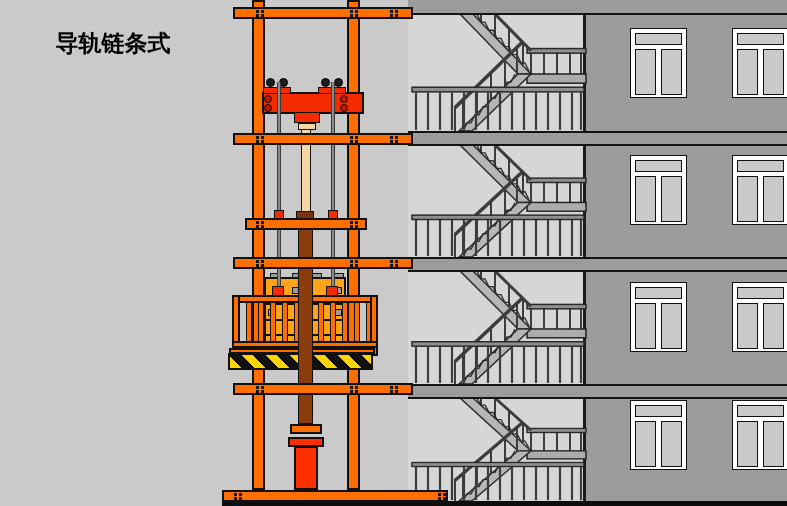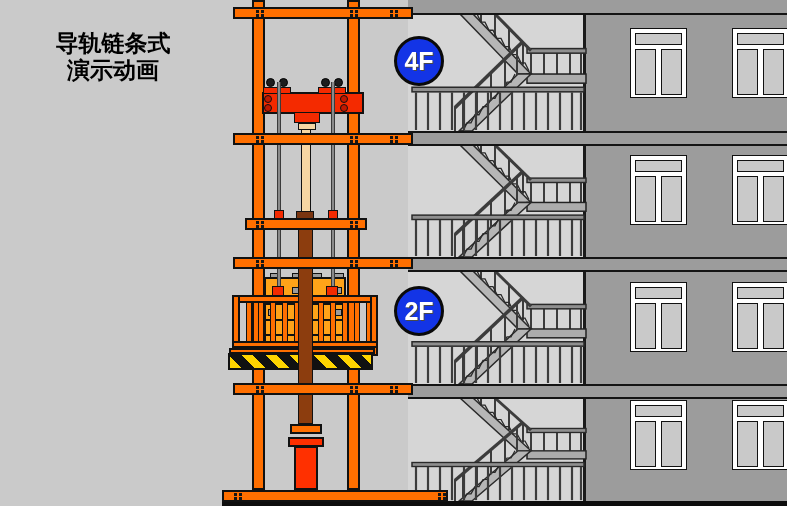--- a/index.html
+++ b/index.html
@@ -184,30 +184,23 @@
   <svg class="stair-svg" style="top:398px;height:103px" viewBox="0 0 205 115" preserveAspectRatio="none">
       <use href="#stairUnit"></use>
     </svg>
 
   <div class="slab first" style="top:0"></div>
   <div class="slab" style="top:131px"></div>
   <div class="slab" style="top:257px"></div>
   <div class="slab" style="top:384px"></div>
   <div class="ground"></div>
 
-  <div class="badge" style="top:36px">
-      <span>4F</span>
-    </div>
-  <div class="badge" style="top:286px">
-      <span>2F</span>
-    </div>
 
   <div class="title">
     <div>导轨链条式</div>
-    <div>演示动画</div>
   </div>
 
   <div class="col" style="left:252px"></div>
   <div class="col" style="left:347px"></div>
 
   <div class="crossbeam"></div>
   <div class="beam-circle" style="left:264px;top:95px"></div>
   <div class="beam-circle" style="left:264px;top:104px"></div>
   <div class="beam-circle" style="left:340px;top:95px"></div>
   <div class="beam-circle" style="left:340px;top:104px"></div>

